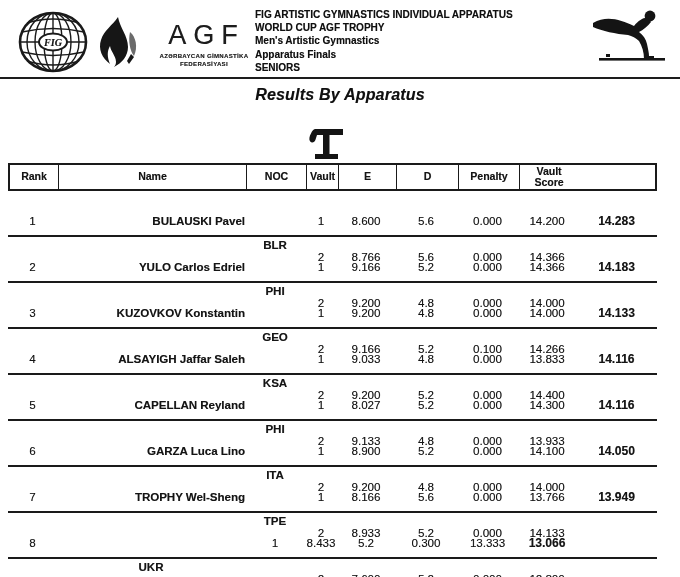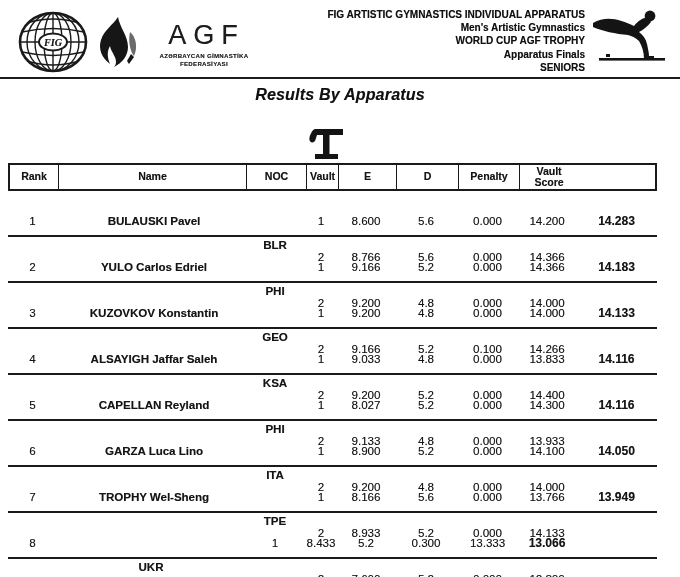--- a/index.html
+++ b/index.html
@@ -8,21 +8,21 @@
         text-shadow:0.25px 0.25px 0 rgba(20,20,20,0.45);}
   svg{display:block;}
 
   
   .fig-logo{position:absolute;left:17px;top:11px;width:72px;height:62px;}
   .agf-flame{position:absolute;left:93px;top:16px;width:48px;height:52px;}
   .agf-textblock{position:absolute;left:146px;top:22px;width:116px;text-align:center;}
   .agf-big{font-size:27px;font-weight:400;letter-spacing:7px;line-height:1;color:#1c1c1c;
            padding-left:5px;}
   .agf-sub{margin-top:3px;font-size:6px;font-weight:700;letter-spacing:0.35px;line-height:1.35;color:#222;}
-  .event-info{position:absolute;right:95px;top:8px;width:330px;text-align:right;
+  .event-info{position:absolute;right:95px;top:8px;width:330px;text-align:left;
               font-size:10px;font-weight:700;line-height:13.2px;color:#101010;}
   .gymnast{position:absolute;left:593px;top:8px;width:85px;height:55px;}
   .top-divider{position:absolute;left:0;top:77px;width:680px;height:2px;background:#1d1d1d;}
 
   .page-title{position:absolute;left:0;top:86px;width:680px;text-align:center;
               font-size:16px;font-weight:700;letter-spacing:0.2px;color:#101010;font-style:italic;}
   .apparatus-icon{position:absolute;left:303px;top:125px;width:44px;height:38px;}
 
   
   .rtable{position:absolute;left:8px;top:163px;width:649px;
@@ -30,21 +30,21 @@
   .thead{display:grid;grid-template-columns:var(--cols);height:28px;box-sizing:border-box;
          border:2px solid #1a1a1a;font-size:10.5px;font-weight:700;}
   .th{display:flex;flex-direction:column;align-items:center;justify-content:center;
       height:100%;box-sizing:border-box;border-right:1.5px solid #1a1a1a;line-height:1.05;
       text-align:center;}
   .th:last-child{border-right:none;}
   .block{display:grid;grid-template-rows:1fr 1fr;height:46px;box-sizing:border-box;
          border-bottom:2px solid #1a1a1a;font-size:11.5px;}
   .row{display:grid;grid-template-columns:var(--cols);align-items:center;text-align:center;}
   .c{overflow:hidden;white-space:nowrap;}
-  .c.name{text-align:center;padding-left:6px;font-weight:700;}
+  .c.name{text-align:right;padding-left:6px;font-weight:700;}
   .c.noc{font-weight:700;margin-top:48px;}
   .c.total{font-weight:700;font-size:12px;}
 </style>
 </head>
 <body>
 
 <div class="page">
 
   <div class="fig-logo">
     <svg viewBox="0 0 72 62" width="72" height="62">
@@ -77,22 +77,22 @@
   <div class="agf-textblock">
     <div class="agf-big">AGF</div>
     <div class="agf-sub">
       <div>AZƏRBAYCAN GİMNASTİKA</div>
       <div>FEDERASİYASI</div>
     </div>
   </div>
 
   <div class="event-info">
     <div>FIG ARTISTIC GYMNASTICS INDIVIDUAL APPARATUS</div>
+    <div>WORLD CUP AGF TROPHY</div>
     <div>Men's Artistic Gymnastics</div>
-    <div>WORLD CUP AGF TROPHY</div>
     <div>Apparatus Finals</div>
     <div>SENIORS</div>
   </div>
 
   <div class="gymnast">
     <svg viewBox="0 0 85 55" width="85" height="55">
       <g fill="#141414">
         <circle cx="57" cy="8" r="5.4"></circle>
         <path d="M0,15 C14,7 28,12 41,18 C46,12 51,9 55,10 L58,14 C55,18 50,22 46,24
                  C50,27 53,31 54,36 C55,41 56,45 56,48 L61,48 L61,51 L51,51

